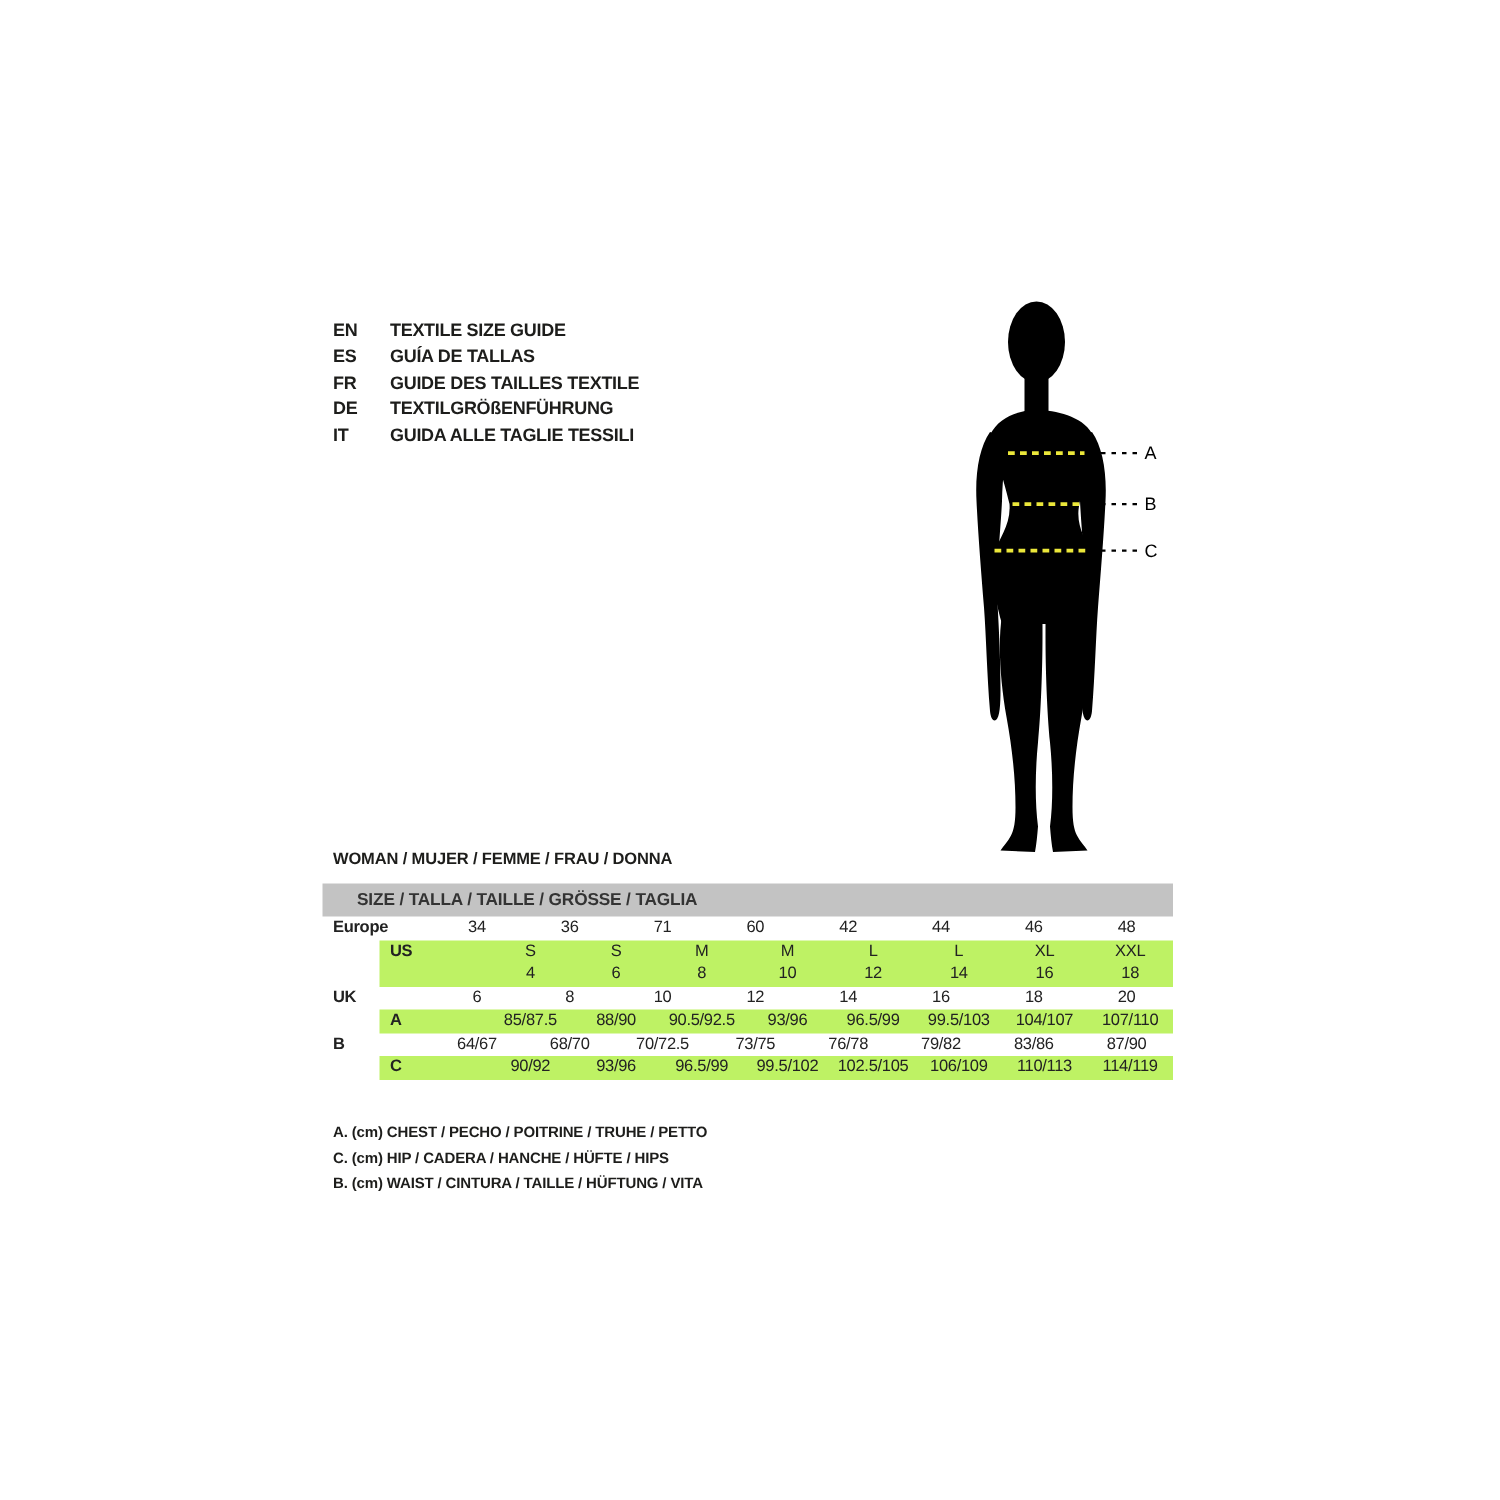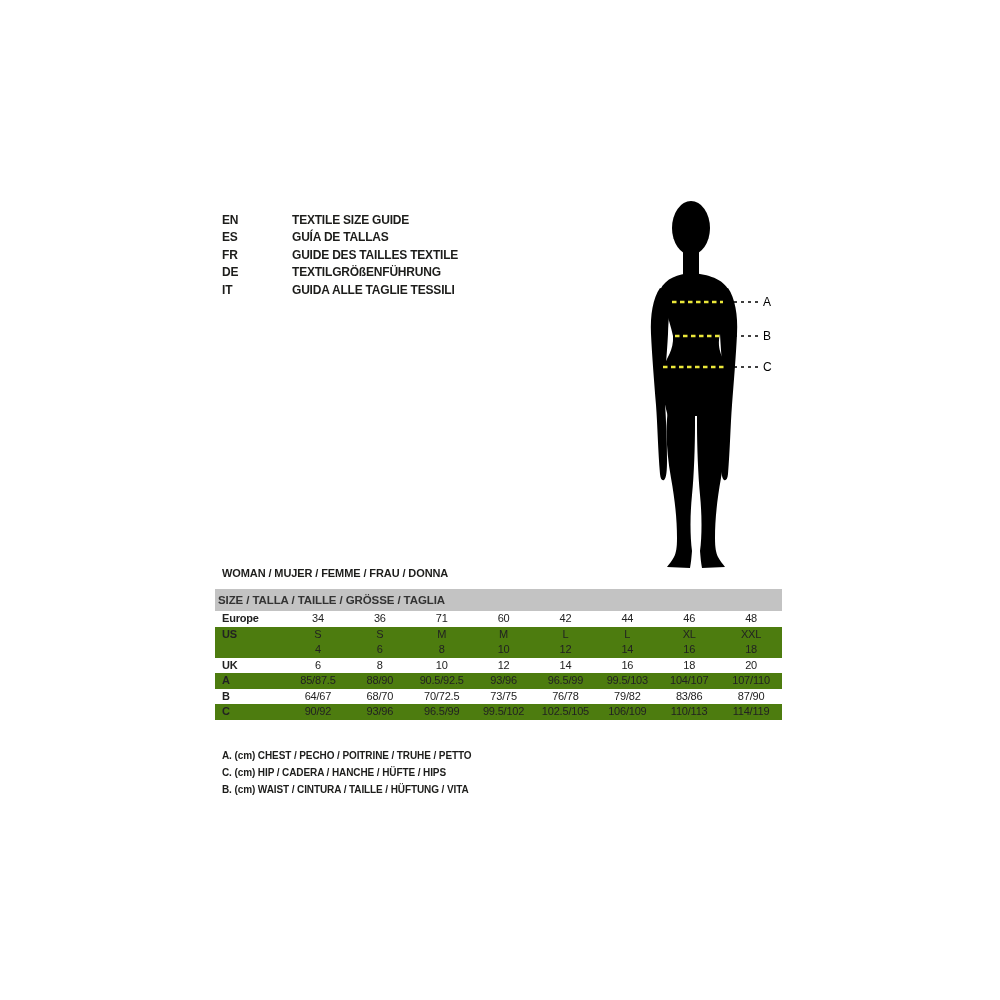--- a/index.html
+++ b/index.html
@@ -6,38 +6,38 @@
   body{
     width:1000px;height:1000px;background:#ffffff;position:relative;
     font-family:"Liberation Sans", sans-serif;color:#1d1d1b;
     -webkit-font-smoothing:antialiased;
   }
   .canvas{position:absolute;inset:0;background:#fff;overflow:hidden;}
 
   
   .lang-block{position:absolute;left:222px;top:211px;}
   .lang-row{display:flex;height:17.5px;align-items:center;
-    font-size:12px;font-weight:700;letter-spacing:-0.2px;white-space:nowrap;gap:32px;}
+    font-size:12px;font-weight:700;letter-spacing:-0.2px;white-space:nowrap;}
   .lang-code{width:38px;}
   .lang-label{}
 
   
   .figure{position:absolute;left:645px;top:200px;width:130px;height:370px;}
 
   
   .gender-title{position:absolute;left:222px;top:567px;
     font-size:11px;font-weight:700;letter-spacing:-0.1px;}
 
   
   .size-table{position:absolute;left:215px;top:589px;width:567px;font-size:11px;}
   .size-table .thead{height:22px;background:#c3c3c3;display:flex;align-items:center;
-    padding-left:3px;box-sizing:border-box;font-size:11.5px;font-weight:700;color:#333;
+    padding-left:23px;box-sizing:border-box;font-size:11.5px;font-weight:700;color:#333;
     letter-spacing:-0.1px;}
   .trow{display:flex;height:15.5px;align-items:center;line-height:1;color:#222;}
-  .trow.shaded{background:#4d7c0f;}
+  .trow.shaded{background:#bef264;margin-left:38px;}
   .cell{flex:1;text-align:center;letter-spacing:-0.2px;}
   .cell.label{flex:0 0 72px;text-align:left;padding-left:7px;box-sizing:border-box;font-weight:bold;}
 
   
   .legend{position:absolute;left:222px;top:747px;}
   .legend-line{height:17px;display:flex;align-items:center;
     font-size:10px;font-weight:700;letter-spacing:-0.1px;white-space:nowrap;}
 </style>
 </head>
 <body>

